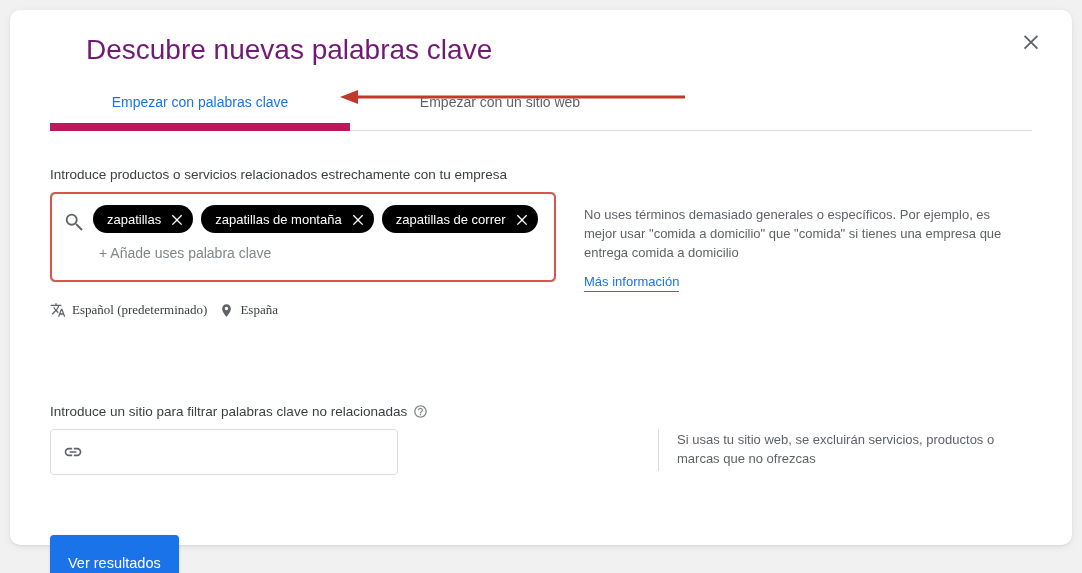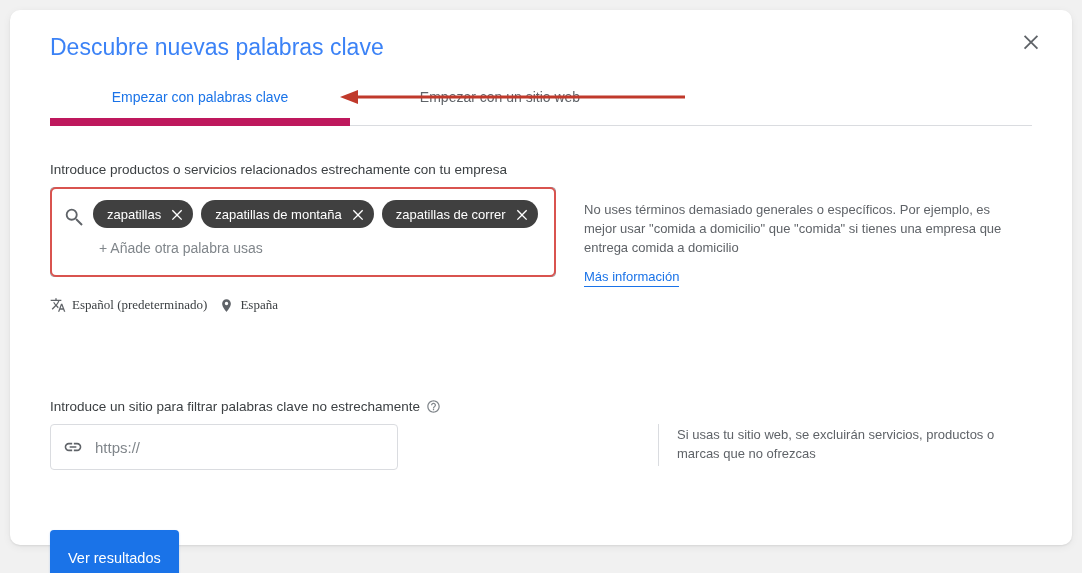--- a/index.html
+++ b/index.html
@@ -7,21 +7,21 @@
   .page { padding: 10px; }
   .card {
     background: #fff;
     border-radius: 10px;
     box-shadow: 0 1px 2px rgba(0,0,0,0.08), 0 2px 8px rgba(0,0,0,0.06);
     width: 1062px;
     height: 535px;
     padding: 24px 40px 20px 40px;
     position: relative;
   }
-  .title { font-size: 23px; font-weight: 400; color: #3b82f6; font-family: "Google Sans","Product Sans",Arial,sans-serif; }
+  .title { font-size: 28px; font-weight: 400; color: #701a75; font-family: "Google Sans","Product Sans",Arial,sans-serif; margin-left: 36px; }
   .close-btn { position: absolute; top: 20px; right: 30px; cursor: pointer; color: #5f6368; }
   .tabs {
     display: flex; border-bottom: 1px solid #dadce0; margin-top: 16px;
   }
   .tab {
     width: 300px; text-align: center; padding: 12px 0 13px 0; font-size: 14px; color: #5f6368; cursor: pointer;
   }
   .tab.active { color: #1a73e8; border-bottom: 8px solid #be185d; margin-bottom: -1px; font-weight: 500; }
   .section-label { font-size: 13.5px; color: #3c4043; margin-top: 36px; }
   .row { display: flex; align-items: flex-start; }
@@ -29,21 +29,21 @@
   .keyword-box-outline {
     position: absolute; inset: 0; border: 2px solid #d9534f; border-radius: 6px; pointer-events: none;
   }
   .keyword-box {
     width: 506px; min-height: 90px; border: 1px solid #9a9fa5; border-radius: 4px;
     padding: 12px 10px 4px 6px; display: flex; align-items: flex-start;
   }
   .kw-search-icon { color: #5f6368; padding: 6px 8px 0 6px; }
   .chips-area { display: flex; flex-wrap: wrap; gap: 8px 8px; align-items: center; flex: 1; }
   .chip {
-    background: #404040; color: #fff; border-radius: 16px; padding: 6px 8px 6px 14px;
+    background: #000000; color: #fff; border-radius: 16px; padding: 6px 8px 6px 14px;
     font-size: 13px; display: inline-flex; align-items: center; gap: 8px; cursor: default;
   }
   .chip .x { cursor: pointer; display:inline-flex; }
   .chip .x svg { display:block; }
   .add-more { color: #80868b; font-size: 14px; padding: 4px 6px; cursor: text; }
   .lang-loc { display: flex; align-items: center; gap: 6px; font-size: 13px; color: #3c4043; margin-top: 10px; font-family: Liberation Serif, serif; }
   .lang-loc .mini-icon { color: #5f6368; display: inline-flex; }
   .hint-col { margin-left: 28px; margin-top: 24px; width: 420px; font-size: 13px; color: #5f6368; line-height: 1.45; }
   .hint-col a { color: #1a73e8; text-decoration: none; display: inline-block; margin-top: 10px; border-bottom: 1px solid #1a73e8; }
   .site-label-row { display: flex; align-items: center; gap: 6px; margin-top: 86px; font-size: 13.5px; }
@@ -116,21 +116,21 @@
                 </span>
             </span>
             <span class="chip">
               <span>zapatillas de correr</span>
               <span class="x">
                   <svg width="16" height="16" viewBox="0 0 24 24">
                     <path fill="#fff" d="M18.3 5.71 12 12.01l-6.3-6.3-1.41 1.41 6.3 6.3-6.3 6.29 1.41 1.42 6.3-6.3 6.3 6.3 1.41-1.42-6.3-6.29 6.3-6.3z"></path>
                   </svg>
                 </span>
             </span>
-            <span class="add-more">+ Añade otra palabra usas</span>
+            <span class="add-more">+ Añade uses palabra clave</span>
           </div>
         </div>
         <div class="keyword-box-outline"></div>
       </div>
 
       <div class="hint-col">
         <span>No uses términos demasiado generales o específicos. Por ejemplo, es mejor usar "comida a domicilio" que "comida" si tienes una empresa que entrega comida a domicilio</span><br>
         <a href="#">Más información</a>
       </div>
     </div>
@@ -144,35 +144,34 @@
       <span>Español (predeterminado)</span>
       <span class="mini-icon" style="margin-left:6px;">
         <svg width="15" height="15" viewBox="0 0 24 24">
             <path fill="currentColor" d="M12 2C8.13 2 5 5.13 5 9c0 5.25 7 13 7 13s7-7.75 7-13c0-3.87-3.13-7-7-7zm0 9.5A2.5 2.5 0 1112 6a2.5 2.5 0 010 5.5z"></path>
           </svg>
       </span>
       <span>España</span>
     </div>
 
     <div class="site-label-row">
-      <span>Introduce un sitio para filtrar palabras clave no estrechamente</span>
+      <span>Introduce un sitio para filtrar palabras clave no relacionadas</span>
       <span class="help-icon">
         <svg width="15" height="15" viewBox="0 0 24 24">
             <path fill="currentColor" d="M11 18h2v-2h-2v2zm1-16C6.48 2 2 6.48 2 12s4.48 10 10 10 10-4.48 10-10S17.52 2 12 2zm0 18c-4.41 0-8-3.59-8-8s3.59-8 8-8 8 3.59 8 8-3.59 8-8 8zm0-14c-2.21 0-4 1.79-4 4h2c0-1.1.9-2 2-2s2 .9 2 2c0 2-3 1.75-3 5h2c0-2.25 3-2.5 3-5 0-2.21-1.79-4-4-4z"></path>
           </svg>
       </span>
     </div>
 
     <div class="site-row">
       <div class="site-input">
         <span>
           <svg width="20" height="20" viewBox="0 0 24 24">
               <path fill="#5f6368" d="M3.9 12c0-1.71 1.39-3.1 3.1-3.1h4V7H7a5 5 0 000 10h4v-1.9H7c-1.71 0-3.1-1.39-3.1-3.1zM8 13h8v-2H8v2zm9-6h-4v1.9h4c1.71 0 3.1 1.39 3.1 3.1s-1.39 3.1-3.1 3.1h-4V17h4a5 5 0 000-10z"></path>
             </svg>
         </span>
-        <input type="text" placeholder="https://" style="">
       </div>
       <div class="site-hint">Si usas tu sitio web, se excluirán servicios, productos o marcas que no ofrezcas</div>
     </div>
 
     <button class="primary-btn">Ver resultados</button>
   </div>
 </div>
 
 </body></html>

